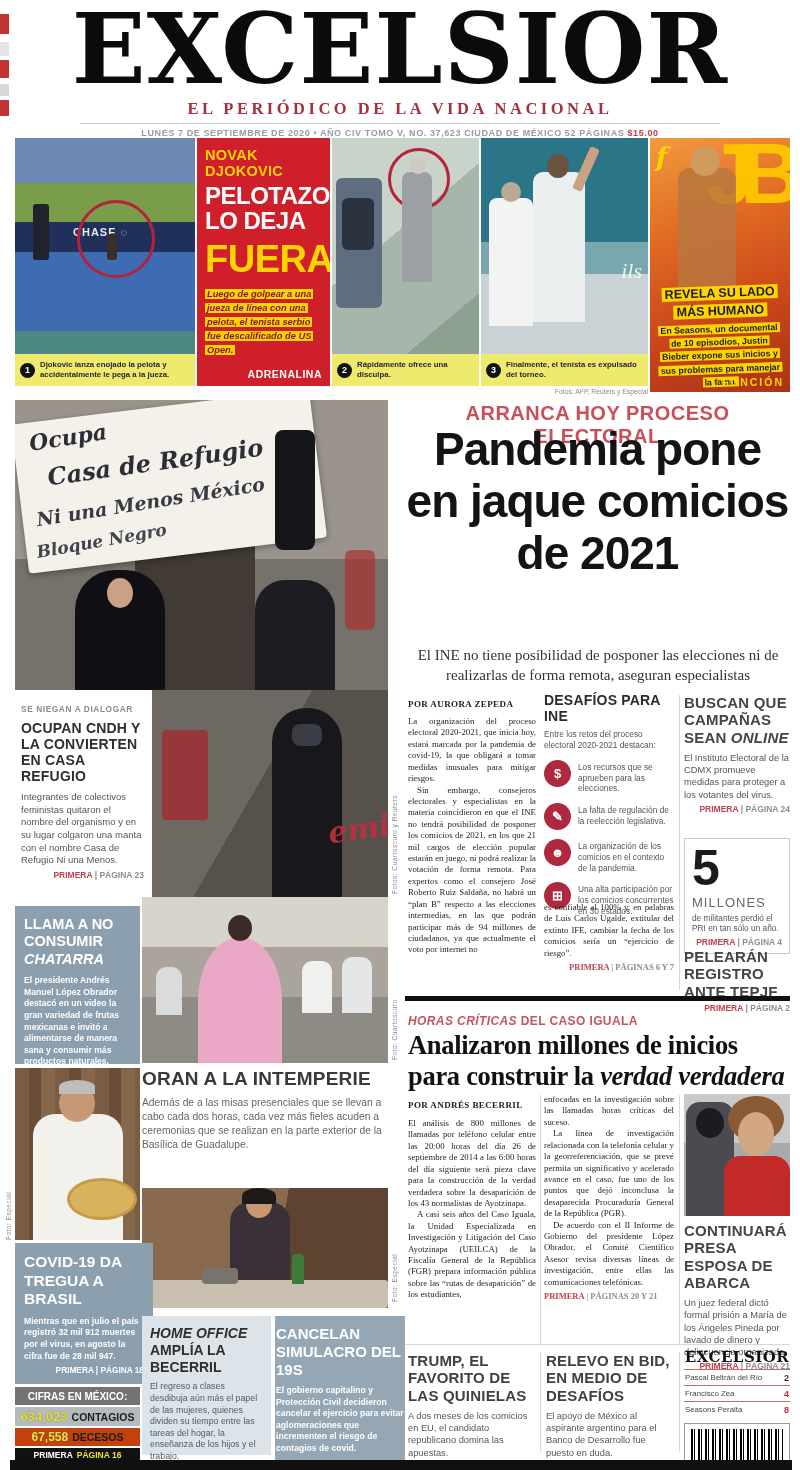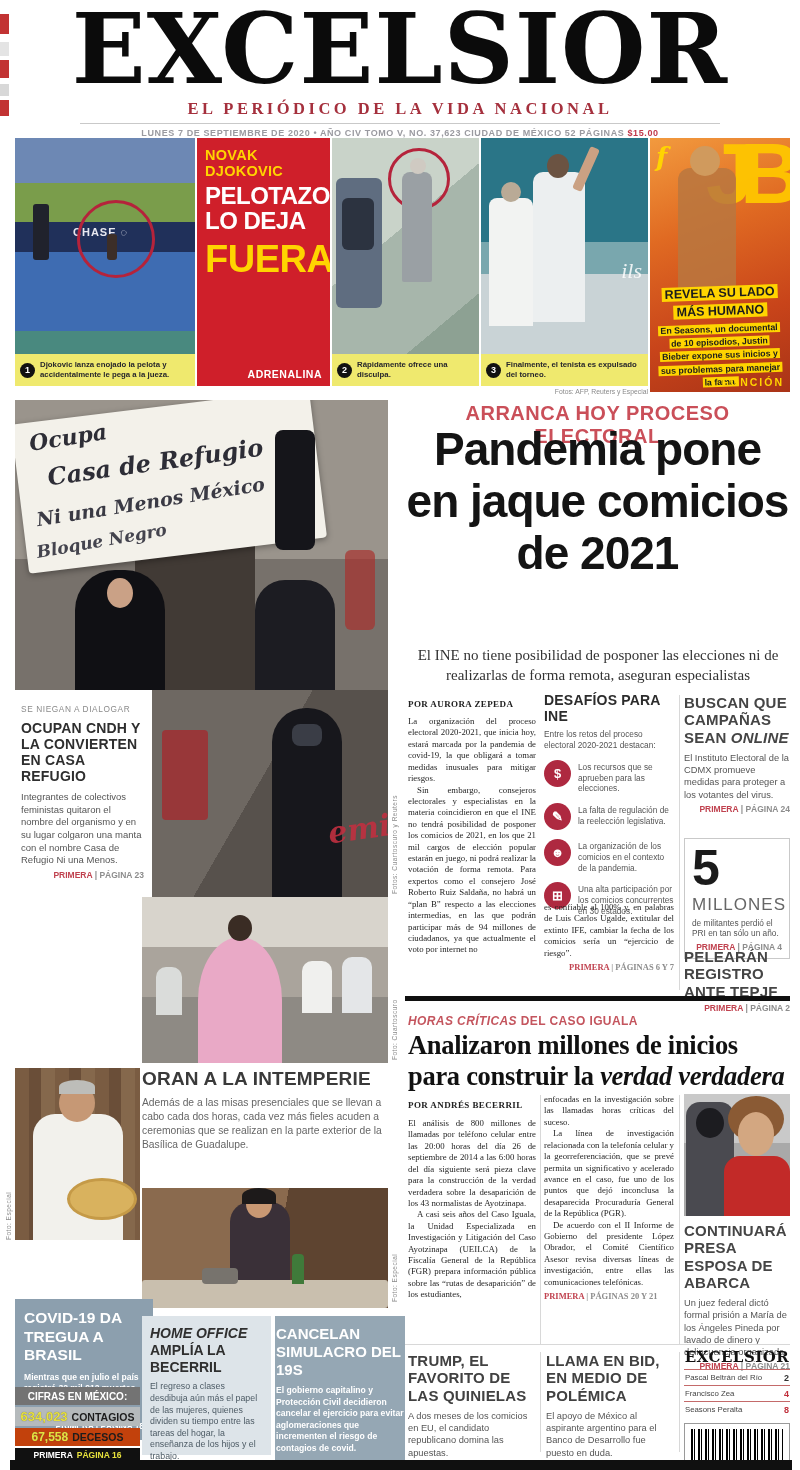--- a/index.html
+++ b/index.html
@@ -120,20 +120,21 @@
       <div class="capnum">1</div>
       <div class="captext">Djokovic lanza enojado la pelota y accidentalmente le pega a la jueza.</div>
     </div>
   </div>
 
   <div class="promo">
     <div class="k">NOVAK DJOKOVIC</div>
     <div class="w">PELOTAZO</div>
     <div class="w" style="margin-top:0">LO DEJA</div>
     <div class="y">FUERA</div>
+    <div class="b"><span>Luego de golpear a una jueza de línea con una pelota, el tenista serbio fue descalificado de US Open.</span></div>
     <div class="s">ADRENALINA</div>
   </div>
 
   <div class="panel" style="left:332px;width:147px;background:linear-gradient(140deg,#c9d3c9 0 40%,#a7b6ab 40% 75%,#8da193 75% 100%)">
     <div class="redring" style="left:56px;top:10px;width:62px;height:62px"></div>
     <div class="fig" style="left:70px;top:34px;width:30px;height:110px;background:#9aa0a4;border-radius:8px 8px 2px 2px"></div>
     <div class="fig" style="left:78px;top:20px;width:16px;height:16px;border-radius:50%;background:#cfcac2"></div>
     <div class="fig" style="left:4px;top:40px;width:46px;height:130px;background:#5f6d80;border-radius:6px"></div>
     <div class="fig" style="left:10px;top:60px;width:32px;height:52px;background:#2c3340;border-radius:6px"></div>
     <div class="capbar">
@@ -175,34 +176,39 @@
       <div class="dserif" style="position:absolute;left:10px;top:116px;font-style:italic;font-weight:bold;font-size:17px;color:#44444e;transform:rotate(-3deg)">Bloque Negro</div>
     </div>
     <div class="fig" style="left:260px;top:30px;width:40px;height:120px;background:#15151a;border-radius:8px"></div>
     <div class="fig" style="left:60px;top:170px;width:90px;height:120px;background:#101014;border-radius:40px 40px 0 0"></div>
     <div class="fig" style="left:92px;top:178px;width:26px;height:30px;border-radius:50%;background:#caa186"></div>
     <div class="fig" style="left:240px;top:180px;width:80px;height:110px;background:#1c1c22;border-radius:30px 30px 0 0"></div>
     <div class="fig" style="left:330px;top:150px;width:30px;height:80px;background:#a8322e;opacity:.7;border-radius:6px"></div>
   </div>
 
   <div class="abs" style="left:15px;top:690px;width:133px;height:212px;background:#fff;padding:14px 4px 0 6px">
-    <div style="font-size:8.3px;color:#8a8a8a;letter-spacing:.6px;font-weight:normal">SE NIEGAN A DIALOGAR</div>
+    <div style="font-size:8.3px;color:#8a8a8a;letter-spacing:.6px;font-weight:bold">SE NIEGAN A DIALOGAR</div>
     <div class="boxtitle" style="font-size:14px;margin-top:6px;color:#2e2e2e">OCUPAN CNDH Y LA CONVIERTEN EN CASA REFUGIO</div>
     <div style="font-size:9.5px;color:#555;line-height:1.32;margin-top:7px">Integrantes de colectivos feministas quitaron el nombre del organismo y en su lugar colgaron una manta con el nombre Casa de Refugio Ni una Menos.</div>
     <div class="ref"><span class="rp">PRIMERA</span> <span>| PÁGINA 23</span></div>
   </div>
 
   <div class="photo" style="left:152px;top:690px;width:236px;height:210px;background:linear-gradient(120deg,#6e6862 0 45%,#57514c 45% 100%)">
     <div class="fig" style="left:120px;top:18px;width:70px;height:190px;background:#17171c;border-radius:34px 34px 0 0"></div>
     <div class="fig" style="left:140px;top:34px;width:30px;height:22px;background:#3a3d46;border-radius:8px"></div>
     <div class="abs dserif" style="left:176px;top:120px;font-size:30px;font-style:italic;font-weight:bold;color:#c03040;transform:rotate(-8deg);opacity:.9">emia</div>
     <div class="fig" style="left:10px;top:40px;width:46px;height:90px;background:#a32a30;opacity:.8;border-radius:4px"></div>
   </div>
   <div class="vcredit" style="left:391px;top:724px;height:170px">Fotos: Cuartoscuro y Reuters</div>
 
+  <div class="graybox" style="left:15px;top:906px;width:125px;height:158px;background:#8c9fae">
+    <div class="t"><span>LLAMA A NO CONSUMIR </span><em>CHATARRA</em></div>
+    <div class="b" style="font-size:8.6px">El presidente Andrés Manuel López Obrador destacó en un video la gran variedad de frutas mexicanas e invitó a alimentarse de manera sana y consumir más productos naturales.</div>
+
+  </div>
 
   <div class="photo" style="left:142px;top:897px;width:246px;height:166px;background:linear-gradient(#d8d4cc 0 30%,#aaa49c 30% 60%,#8e8a84 60% 100%)">
     <div class="fig" style="left:56px;top:40px;width:84px;height:126px;background:#e9a9c6;border-radius:50% 50% 0 0"></div>
     <div class="fig" style="left:86px;top:18px;width:24px;height:26px;border-radius:50%;background:#3a2c24"></div>
     <div class="fig" style="left:160px;top:64px;width:30px;height:52px;background:#f0f0ee;border-radius:10px 10px 0 0"></div>
     <div class="fig" style="left:200px;top:60px;width:30px;height:56px;background:#e4e6e8;border-radius:10px 10px 0 0"></div>
     <div class="fig" style="left:14px;top:70px;width:26px;height:48px;background:#dadcda;border-radius:10px 10px 0 0"></div>
   </div>
   <div class="vcredit" style="left:391px;top:930px;height:130px">Foto: Cuartoscuro</div>
 
@@ -225,21 +231,21 @@
   <div class="photo" style="left:142px;top:1188px;width:246px;height:120px;background:linear-gradient(100deg,#8a6a4e 0 55%,#5e4430 55% 100%)">
     <div class="fig" style="left:88px;top:14px;width:60px;height:80px;background:#3a3038;border-radius:20px 20px 0 0"></div>
     <div class="fig" style="left:104px;top:2px;width:26px;height:28px;border-radius:50%;background:#c99873"></div>
     <div class="fig" style="left:100px;top:0;width:34px;height:16px;border-radius:50% 50% 0 0;background:#1d1a1a"></div>
     <div class="fig" style="left:0;top:92px;width:246px;height:28px;background:#c9bfae"></div>
     <div class="fig" style="left:150px;top:66px;width:12px;height:30px;background:#3f7a3a;border-radius:4px 4px 0 0"></div>
     <div class="fig" style="left:60px;top:80px;width:36px;height:16px;background:#77736d;border-radius:4px"></div>
   </div>
   <div class="vcredit" style="left:391px;top:1222px;height:80px">Foto: Especial</div>
 
-  <div class="graybox" style="left:15px;top:1299px;width:138px;height:141px;background:#8c9fae">
+  <div class="graybox" style="left:15px;top:1243px;width:138px;height:141px;background:#8c9fae">
     <div class="t" style="font-size:15.5px">COVID-19 DA TREGUA A BRASIL</div>
     <div class="b" style="font-size:8.6px">Mientras que en julio el país registró 32 mil 912 muertes por el virus, en agosto la cifra fue de 28 mil 947.</div>
     <div class="r">PRIMERA | PÁGINA 18</div>
   </div>
 
   <div class="cif-bar" style="top:1387px;height:18px;background:#737373">
     <span style="color:#fff;font-weight:bold;font-size:10px">CIFRAS EN MÉXICO:</span>
   </div>
   <div class="cif-bar" style="top:1407px;height:19px;background:#b5babc">
     <span style="color:#e8e23c;font-weight:bold;font-size:13px;text-shadow:0 0 1px #555">634,023</span>
@@ -308,21 +314,21 @@
   <div class="abs" style="left:684px;top:694px;width:106px">
     <div class="boxtitle" style="font-size:15px">
       <span>BUSCAN QUE CAMPAÑAS SEAN </span><em>ONLINE</em>
     </div>
     <div class="railbody">El Instituto Electoral de la CDMX promueve medidas para proteger a los votantes del virus.</div>
     <div class="ref"><span class="rp">PRIMERA</span> <span>| PÁGINA 24</span></div>
   </div>
 
   <div class="abs" style="left:684px;top:838px;width:106px;border:1px solid #c9c9c9;padding:6px 7px">
     <div style="font-size:50px;font-weight:bold;color:#1b1b1b;line-height:.95">5</div>
-    <div style="font-size:17px;color:#666;letter-spacing:1px;margin-top:2px">MILLONES</div>
+    <div style="font-size:13px;color:#666;letter-spacing:1px;margin-top:2px">MILLONES</div>
     <div style="font-size:8.3px;color:#555;line-height:1.3;margin-top:3px">de militantes perdió el PRI en tan sólo un año.</div>
     <div class="ref"><span class="rp">PRIMERA</span> <span>| PÁGINA 4</span></div>
   </div>
 
   <div class="abs" style="left:684px;top:948px;width:106px">
     <div class="boxtitle" style="font-size:15px">PELEARÁN REGISTRO ANTE TEPJF</div>
     <div class="ref"><span class="rp">PRIMERA</span> <span>| PÁGINA 2</span></div>
   </div>
 
   <div class="blackrule" style="left:405px;top:996px;width:385px;height:5px"></div>
@@ -363,21 +369,21 @@
 
   <div class="hline" style="left:405px;top:1344px;width:385px"></div>
 
   <div class="abs" style="left:408px;top:1352px;width:126px">
     <div class="boxtitle" style="font-size:15px;color:#414141">TRUMP, EL FAVORITO DE LAS QUINIELAS</div>
     <div class="railbody">A dos meses de los comicios en EU, el candidato republicano domina las apuestas.</div>
     <div class="ref"><span class="rp">PRIMERA</span> <span>| PÁGINA 28</span></div>
   </div>
   <div class="vline" style="left:540px;top:1352px;height:100px"></div>
   <div class="abs" style="left:546px;top:1352px;width:128px">
-    <div class="boxtitle" style="font-size:15px;color:#414141">LLAMA EN BID, EN MEDIO DE POLÉMICA</div>
+    <div class="boxtitle" style="font-size:15px;color:#414141">RELEVO EN BID, EN MEDIO DE DESAFÍOS</div>
     <div class="railbody">El apoyo de México al aspirante argentino para el Banco de Desarrollo fue puesto en duda.</div>
     <div class="ref"><span class="rp">PRIMERA</span> <span>| PÁGINA 22</span></div>
   </div>
   <div class="vline" style="left:679px;top:1352px;height:100px"></div>
 
   <div class="abs" style="left:684px;top:1348px;width:106px">
     <div class="dserif center" style="font-size:15px;font-weight:bold;letter-spacing:.5px;color:#111">EXCELSIOR</div>
     <div class="colrow" style="margin-top:3px">
       <span>Pascal Beltrán del Río</span>
       <span class="pg" style="color:#333">2</span>

